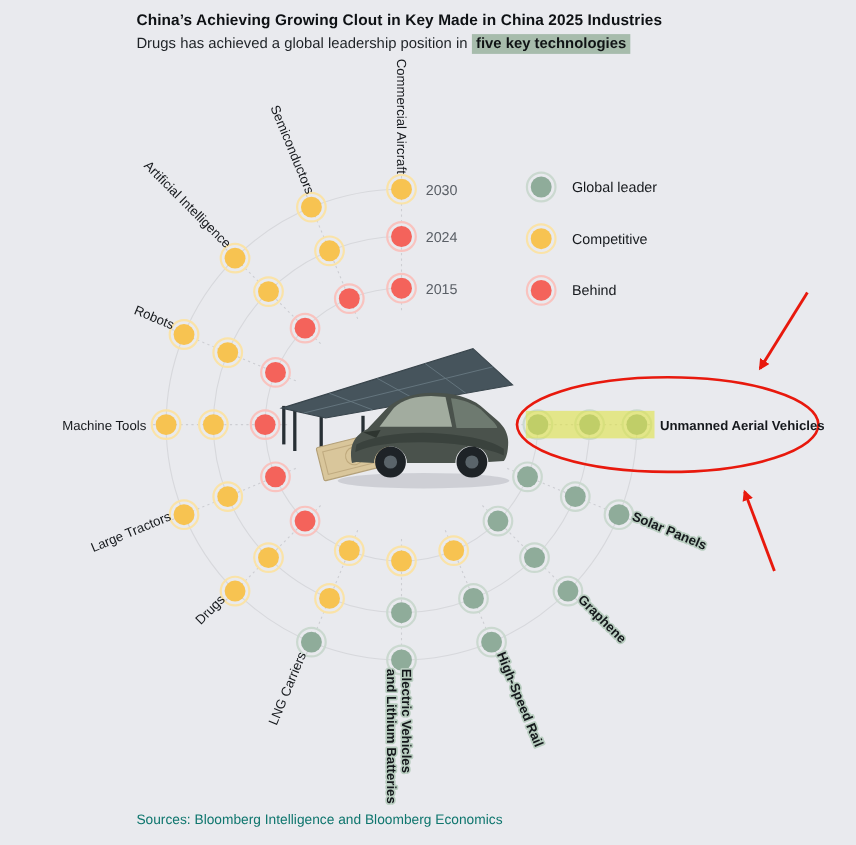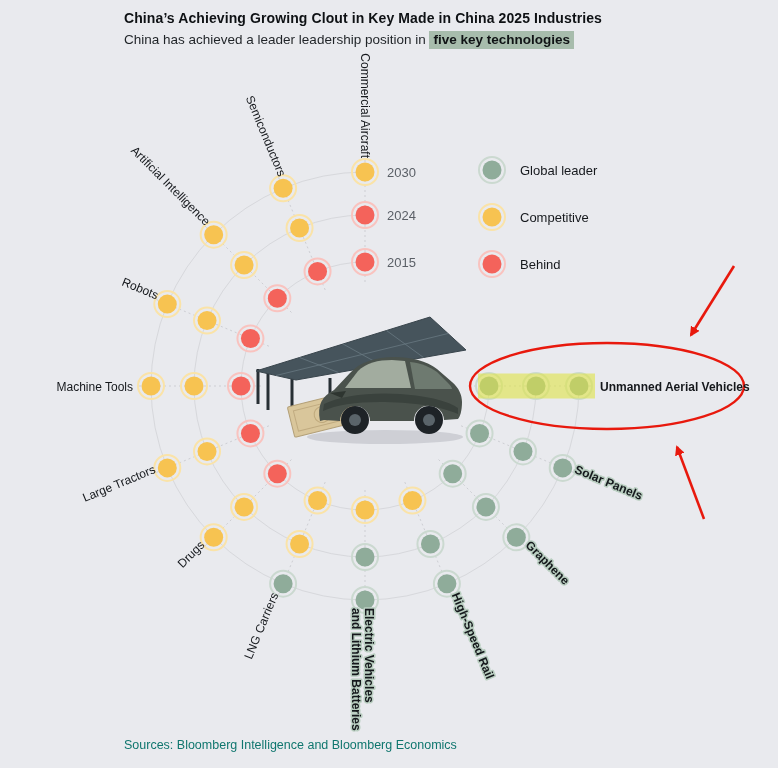--- a/index.html
+++ b/index.html
@@ -30,21 +30,21 @@
   .yr-label{font-size:13px;fill:#5a5f66;}
   .lg-label{font-size:13px;fill:#16191d;}
 </style>
 </head>
 <body>
 
 <div class="stage">
 
   <div class="hdr">
     <h1>China’s Achieving Growing Clout in Key Made in China 2025 Industries</h1>
-    <div class="sub"><span>China has achieved a leader leadership position in </span><span class="hl">five key technologies</span></div>
+    <div class="sub"><span>Drugs has achieved a global leadership position in </span><span class="hl">five key technologies</span></div>
   </div>
 
   <svg id="chart-svg" width="778" height="768" viewBox="0 0 778 768">
     <defs>
       <marker id="arrowhead" markerWidth="11" markerHeight="10" refX="8" refY="5" orient="auto" markerUnits="userSpaceOnUse">
         <path d="M0,0 L10,5 L0,10 z" fill="#E8190D"></path>
       </marker>
     </defs>
     <g id="layer-grid">
         <path d="M 365 262 A 124 124 0 1 0 489 386" fill="none" stroke="#D7D8DC" stroke-width="1"></path>

